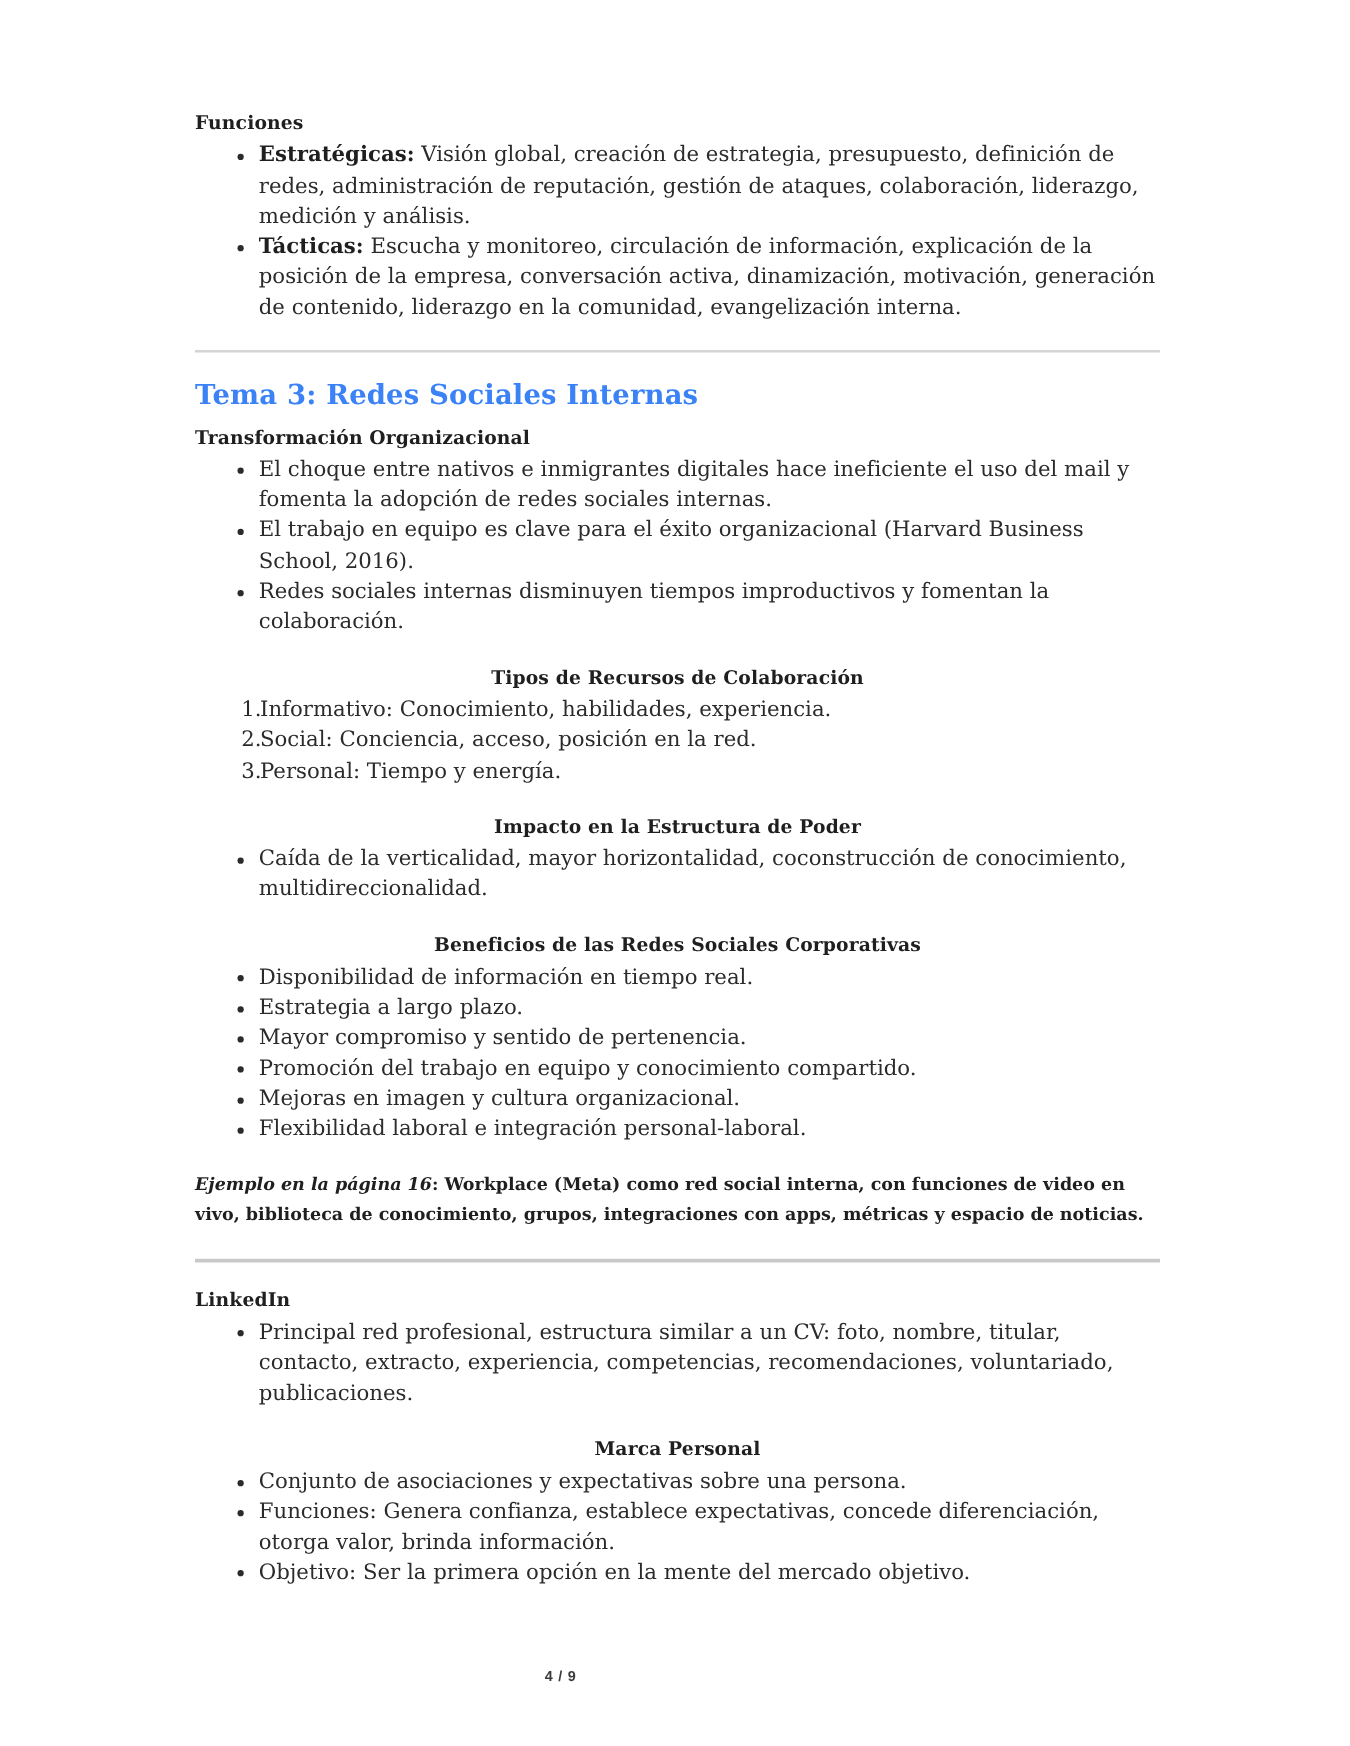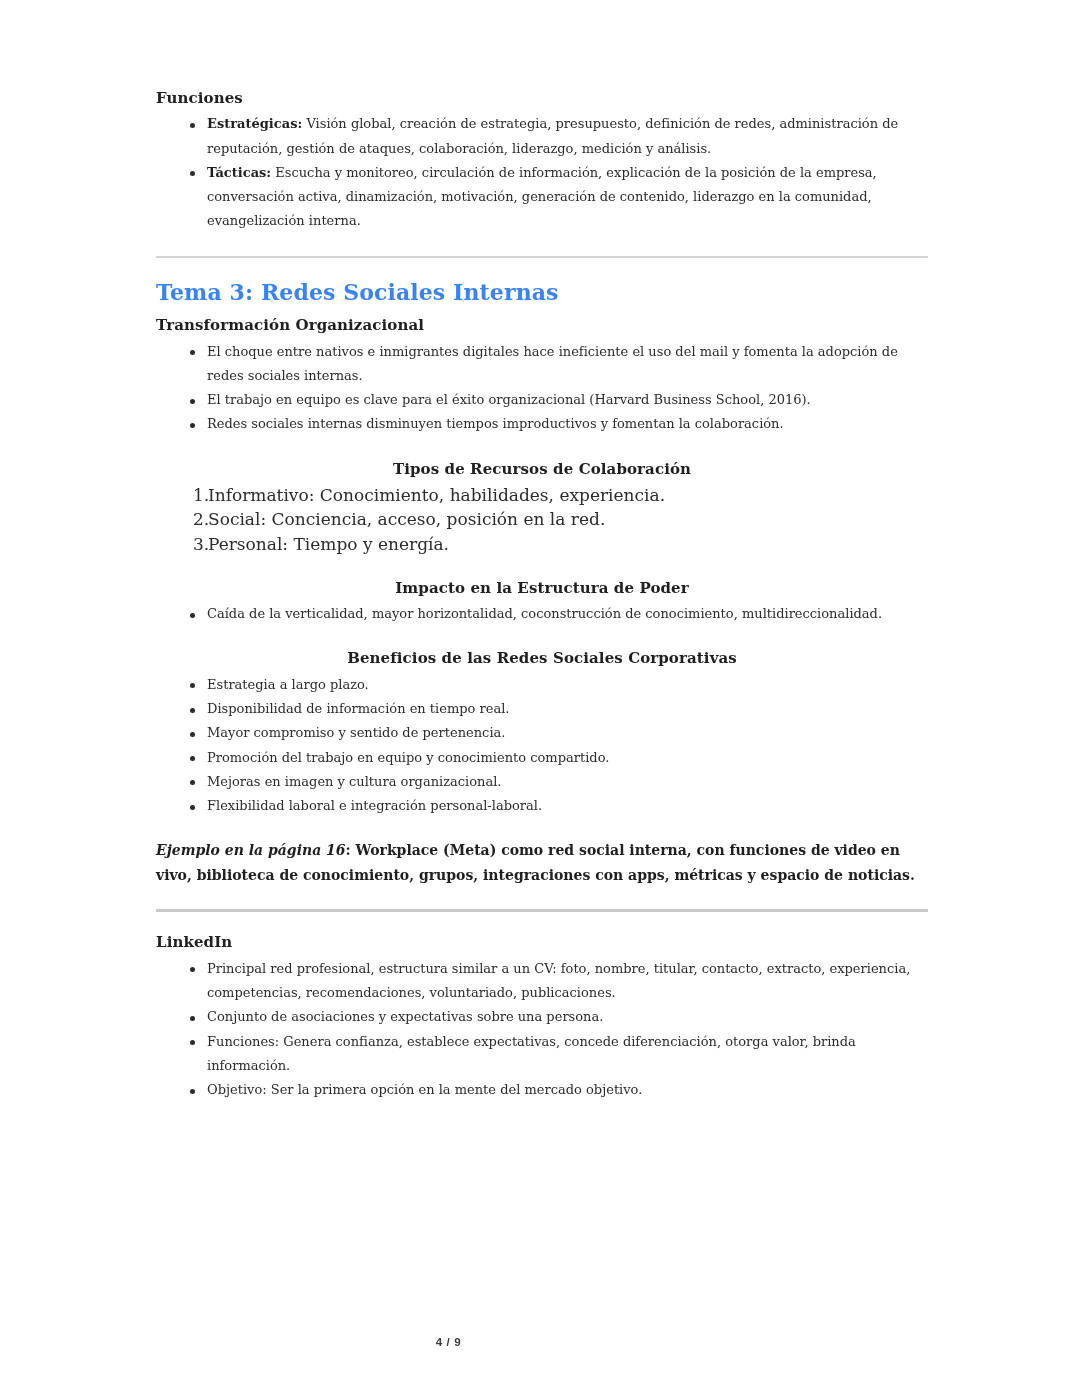--- a/index.html
+++ b/index.html
@@ -62,21 +62,21 @@
 
   
   ul.bul {
     list-style: none;
     margin: 0;
     padding: 0;
   }
   ul.bul > li {
     position: relative;
     padding-left: 51px;
-    font-size: 13px;
+    font-size: 17px;
     line-height: 24.3px;
     margin: 0;
     color: #2b2b2b;
   }
   ul.bul > li::before {
     content: "";
     position: absolute;
     left: 34px;
     top: 10.5px;
     width: 5px;
@@ -178,41 +178,42 @@
 
     <h2 class="sub-title spaced">Impacto en la Estructura de Poder</h2>
 
     <ul class="bul">
       <li>Caída de la verticalidad, mayor horizontalidad, coconstrucción de conocimiento, multidireccionalidad.</li>
     </ul>
 
     <h2 class="sub-title spaced">Beneficios de las Redes Sociales Corporativas</h2>
 
     <ul class="bul">
+      <li>Disponibilidad de información en tiempo real.</li>
       <li>Estrategia a largo plazo.</li>
-      <li>Disponibilidad de información en tiempo real.</li>
       <li>Mayor compromiso y sentido de pertenencia.</li>
       <li>Promoción del trabajo en equipo y conocimiento compartido.</li>
       <li>Mejoras en imagen y cultura organizacional.</li>
       <li>Flexibilidad laboral e integración personal-laboral.</li>
     </ul>
 
     <div class="gap-md"></div>
 
     <p class="callout"><span class="bi">Ejemplo en la página 16</span><span>: Workplace (Meta) como red social interna, con funciones de video en vivo, biblioteca de conocimiento, grupos, integraciones con apps, métricas y espacio de noticias.</span></p>
 
     <hr class="rule thick">
 
 
     <h2 class="sub-title">LinkedIn</h2>
 
     <ul class="bul">
       <li>Principal red profesional, estructura similar a un CV: foto, nombre, titular, contacto, extracto, experiencia, competencias, recomendaciones, voluntariado, publicaciones.</li>
     </ul>
 
+    <h2 class="sub-title spaced">Marca Personal</h2>
 
     <ul class="bul">
       <li>Conjunto de asociaciones y expectativas sobre una persona.</li>
       <li>Funciones: Genera confianza, establece expectativas, concede diferenciación, otorga valor, brinda información.</li>
       <li>Objetivo: Ser la primera opción en la mente del mercado objetivo.</li>
     </ul>
 
   </div>
 
   <div class="footer">

